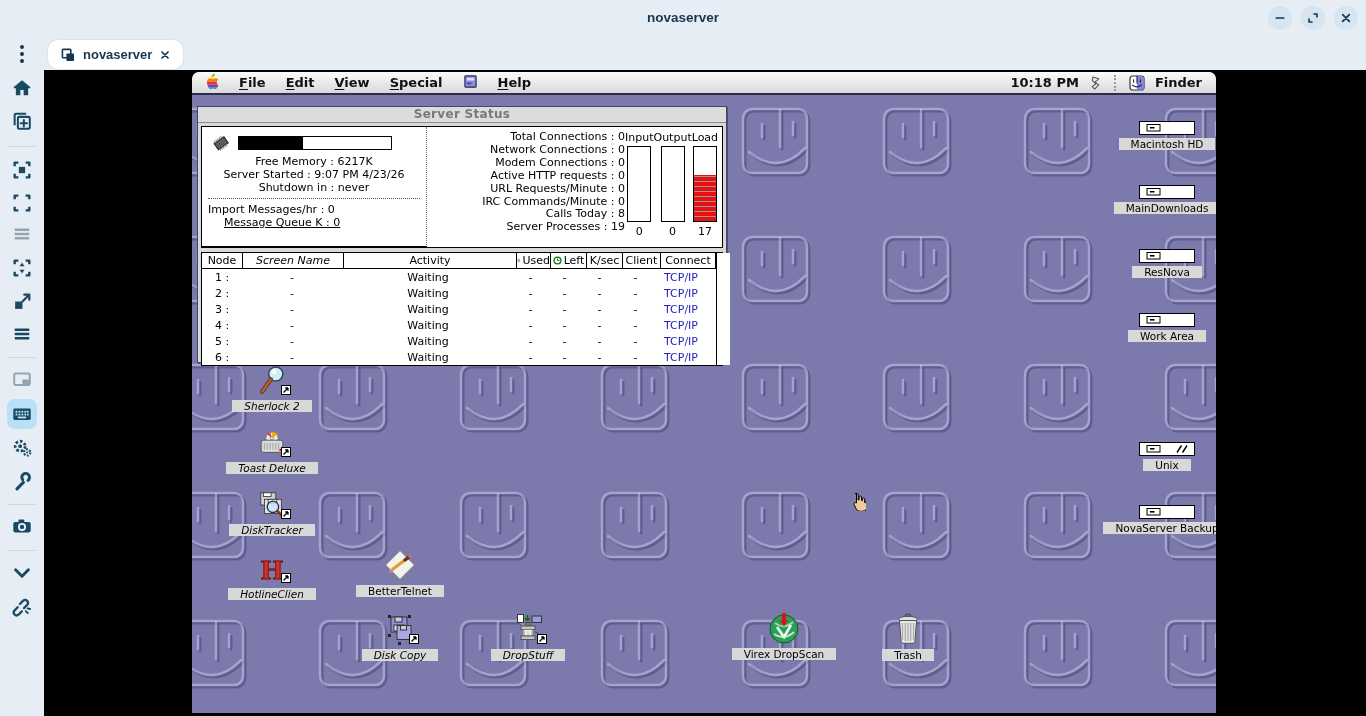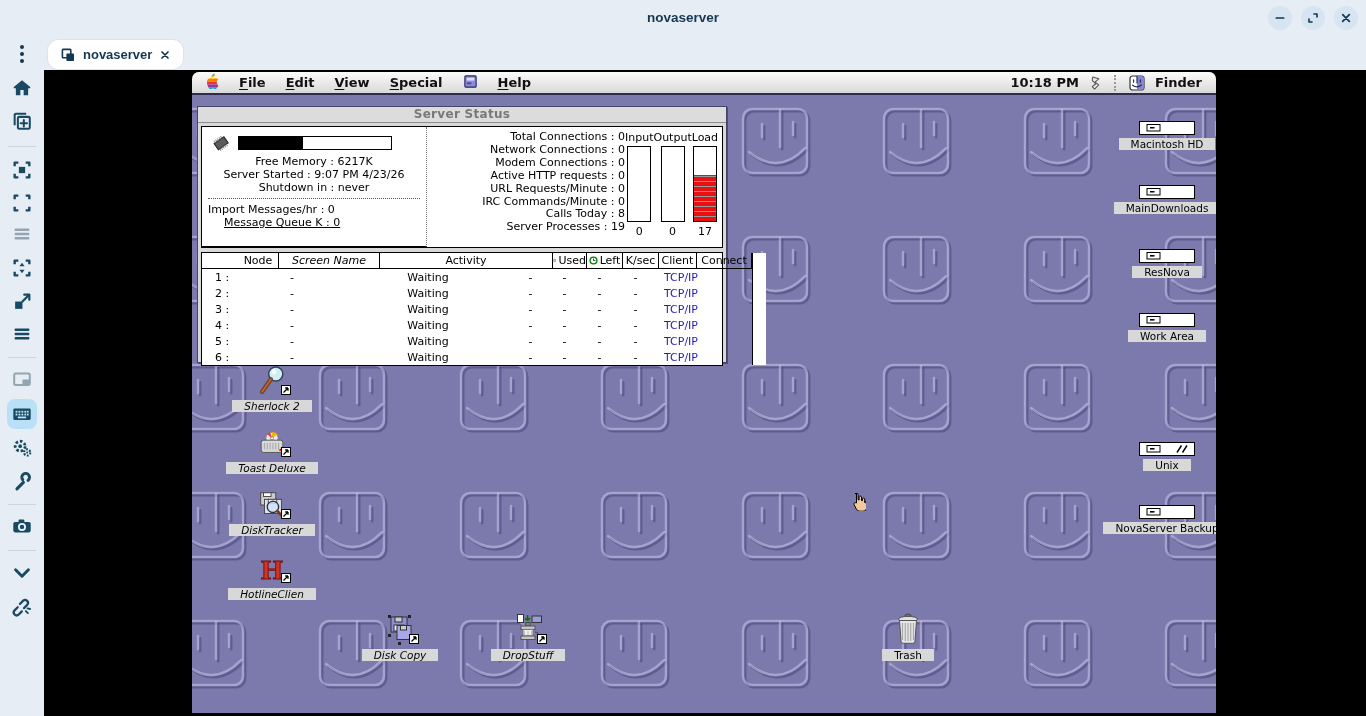--- a/index.html
+++ b/index.html
@@ -74,21 +74,21 @@
   .gauges{flex:1;display:flex;justify-content:space-evenly;padding-top:1px;}
   .gauge{display:flex;flex-direction:column;align-items:center;}
   .g-label{font-size:11px;line-height:12px;margin-bottom:2px;}
   .g-bar{width:22px;height:74px;border:1px solid #000;background:#fff;position:relative;}
   .g-fill{position:absolute;left:0;right:0;bottom:0;}
   .g-val{margin-top:3px;font-size:11px;}
 
   
   .stable{margin-top:4px;background:#fff;border:1px solid #000;display:flex;height:112px;}
   .t-main{flex:1;}
-  .t-head{display:flex;height:15px;border-bottom:1px solid #000;align-items:flex-start;padding-left:36px;}
+  .t-head{display:flex;height:15px;border-bottom:1px solid #000;align-items:flex-start;}
   .th{display:flex;align-items:center;justify-content:center;gap:2px;height:100%;
       border-right:1px solid #000;font-size:11px;white-space:nowrap;overflow:hidden;}
   .t-rows .tr{display:flex;height:16px;align-items:center;}
   .td{text-align:center;font-size:11px;white-space:nowrap;}
   .td.connect{color:#2323bb;}
   .t-scroll{width:13px;flex:none;border-left:1px solid #000;background:#fff;}
 
   
   .dicon{position:absolute;width:120px;display:flex;flex-direction:column;align-items:center;z-index:2;}
   .drive{width:104px;}
@@ -1245,20 +1245,32 @@
                 <svg width="34" height="32" viewBox="0 0 34 34">
                   <text x="17" y="28" font-size="30" font-weight="bold" fill="#d33224" stroke="#6e0f08" stroke-width="1" text-anchor="middle" font-family="Liberation Serif, serif">H</text>
                 </svg>
               <span class="alias-badge"><svg width="10" height="10" viewBox="0 0 10 10">
                     <rect x="0.5" y="0.5" width="9" height="9" fill="#fff" stroke="#000"></rect>
                     <path d="M2.5 7.5 L7 3 M7 3 H4.2 M7 3 V5.8" stroke="#000" stroke-width="1.3" fill="none"></path>
                   </svg></span>
               </div>
             <div class="dicon-label italic">HotlineClien</div>
           </div>
+          <div class="dicon" style="left:148px;top:455px">
+            <div class="dicon-art">
+                <svg width="34" height="34" viewBox="0 0 34 34">
+                  <path d="M17 2.5 L31.5 17 L17 31.5 L2.5 17 Z" fill="#f2f2ea" stroke="#777"></path>
+                  <path d="M10 21 L22 12" stroke="#e0a030" stroke-width="3.4" stroke-linecap="round"></path>
+                  <path d="M22 12 l3.5 -2.6" stroke="#5a3a1a" stroke-width="3.4" stroke-linecap="round"></path>
+                  <circle cx="27" cy="8.2" r="1.8" fill="#e06a6a"></circle>
+                  <path d="M9 22.5 l-1.6 1.2" stroke="#c88" stroke-width="2.4" stroke-linecap="round"></path>
+                </svg>
+              </div>
+            <div class="dicon-label">BetterTelnet</div>
+          </div>
           <div class="dicon" style="left:148px;top:519px">
             <div class="dicon-art">
                 <svg width="34" height="34" viewBox="0 0 34 34">
                   <rect x="8" y="5" width="16" height="15" fill="#8f8fd8" stroke="#333"></rect>
                   <rect x="12" y="5" width="7" height="5" fill="#ccc" stroke="#333"></rect>
                   <rect x="11" y="13" width="10" height="6" fill="#eee" stroke="#333"></rect>
                   <rect x="14" y="13.5" width="14" height="14" fill="#a8a8e8" stroke="#333"></rect>
                   <rect x="17.5" y="13.5" width="6" height="4.5" fill="#ccc" stroke="#333"></rect>
                   <g fill="#222">
                     <rect x="5" y="3" width="3" height="3"></rect>
@@ -1288,20 +1300,33 @@
                   <rect x="10" y="24" width="14" height="3.5" fill="#c4c4c4" stroke="#555"></rect>
                   <path d="M24 20 q4.5 1 3.5 4.5" stroke="#555" stroke-width="1.6" fill="none"></path>
                 </svg>
               <span class="alias-badge"><svg width="10" height="10" viewBox="0 0 10 10">
                     <rect x="0.5" y="0.5" width="9" height="9" fill="#fff" stroke="#000"></rect>
                     <path d="M2.5 7.5 L7 3 M7 3 H4.2 M7 3 V5.8" stroke="#000" stroke-width="1.3" fill="none"></path>
                   </svg></span>
               </div>
             <div class="dicon-label italic">DropStuff</div>
           </div>
+          <div class="dicon" style="left:532px;top:518px">
+            <div class="dicon-art">
+                <svg width="36" height="34" viewBox="0 0 36 34">
+                  <circle cx="18" cy="18" r="14" fill="#2d9e54" stroke="#0a5a2a"></circle>
+                  <path d="M8 23 Q18 30 28 21" stroke="#bfe8c8" stroke-width="2" fill="none"></path>
+                  <path d="M9 12 Q18 19 27 11" stroke="#9fd8b0" stroke-width="2" fill="none"></path>
+                  <path d="M11 16 L18 26 L25 14" stroke="#eafaee" stroke-width="2.6" fill="none"></path>
+                  <path d="M18 2 v8" stroke="#d01818" stroke-width="4"></path>
+                  <path d="M13.8 9.5 h8.4 L18 15.5 z" fill="#d01818"></path>
+                </svg>
+              </div>
+            <div class="dicon-label">Virex DropScan</div>
+          </div>
           <div class="dicon" style="left:656px;top:519px">
             <div class="dicon-art">
                 <svg width="30" height="34" viewBox="0 0 30 34">
                   <path d="M12 4.5 a3 2.2 0 0 1 6 0" fill="none" stroke="#555" stroke-width="1.4"></path>
                   <ellipse cx="15" cy="7" rx="9.5" ry="2.6" fill="#e0e0e0" stroke="#555"></ellipse>
                   <path d="M6.5 8.5 h17 l-1.6 21 a2 2 0 0 1 -2 1.8 h-9.8 a2 2 0 0 1 -2 -1.8 z" fill="#e6e6e6" stroke="#555"></path>
                   <g stroke="#aaa" stroke-width="1.2">
                     <path d="M9.5 11 v17 M12.3 11 v18 M15 11 v18 M17.7 11 v18 M20.5 11 v17"></path>
                   </g>
                 </svg>

